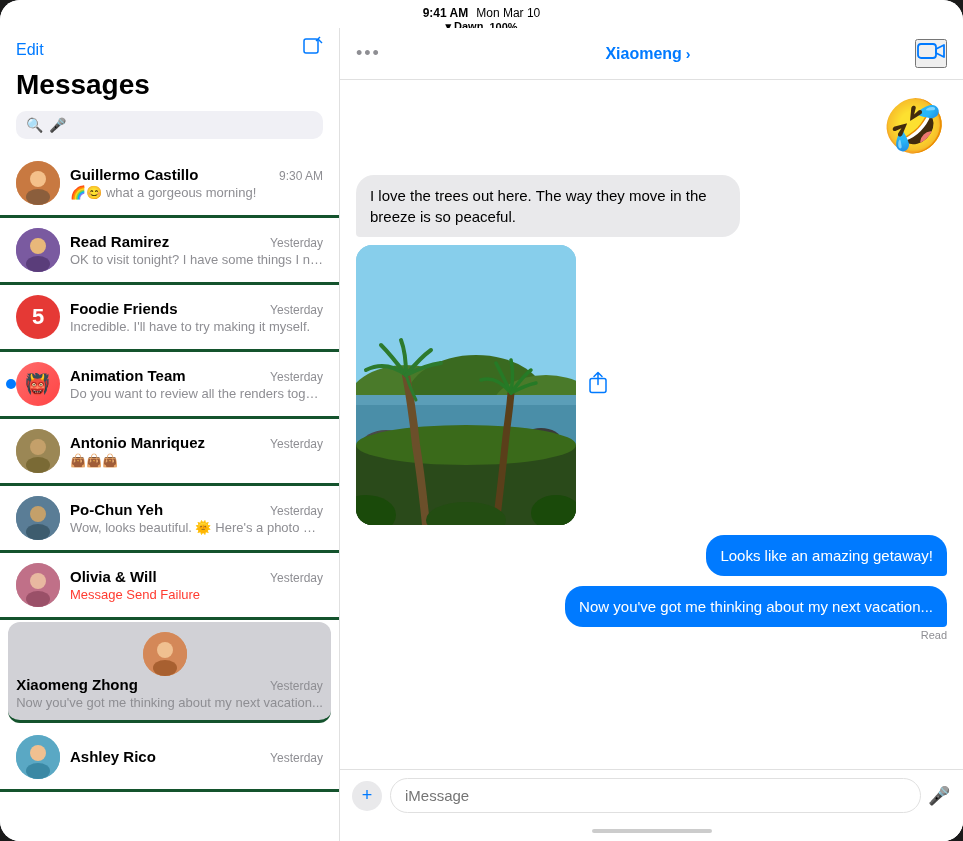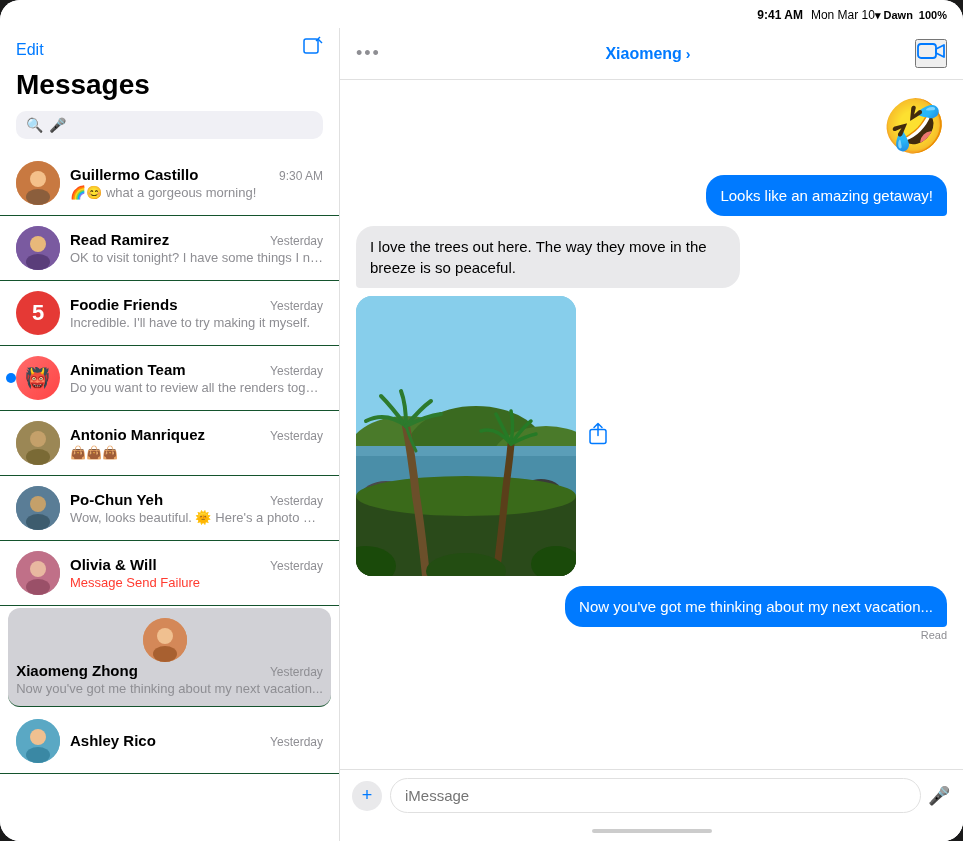--- a/index.html
+++ b/index.html
@@ -17,26 +17,27 @@
       background: #f2f2f7;
       border-radius: 20px;
       overflow: hidden;
       position: relative;
       display: flex;
       flex-direction: column;
     }
     .status-bar {
       background: #fff;
       display: flex;
-      justify-content: flex-end;
+      justify-content: space-between;
       align-items: center;
       padding: 6px 16px 4px;
       font-size: 12px;
       font-weight: 600;
       height: 28px;
+      flex-direction: column;
     }
     .status-left { display: flex; align-items: center; gap: 4px; }
     .status-right { display: flex; align-items: center; gap: 6px; }
     .status-time { font-size: 12px; font-weight: 600; color: #000; }
     .status-date { font-size: 12px; font-weight: 400; color: #000; margin-left: 4px; }
     .wifi-icon, .battery-icon { font-size: 11px; color: #000; }
 
     .app-content {
       display: flex;
       flex: 1;
@@ -104,21 +105,21 @@
     .mic-icon { color: #8e8e93; font-size: 14px; }
 
     .conversation-list {
       overflow-y: auto;
       flex: 1;
     }
     .conv-item {
       display: flex;
       align-items: center;
       padding: 10px 16px;
-      border-bottom: 1px solid #14532d;
+      border-bottom: 3px solid #14532d;
       position: relative;
       cursor: pointer;
     }
     .conv-item.selected { background: #d1d1d6; border-radius: 12px; margin: 2px 8px; flex-direction: column; }
     .avatar {
       width: 44px;
       height: 44px;
       border-radius: 50%;
       flex-shrink: 0;
       margin-right: 10px;
@@ -511,26 +512,20 @@
             <rect x="1" y="3" width="18" height="14" rx="3" stroke="#007aff" stroke-width="1.8" fill="none"></rect>
             <path d="M19 8l8-4v12l-8-4V8z" stroke="#007aff" stroke-width="1.8" fill="none" stroke-linejoin="round"></path>
           </svg>
         </button>
       </div>
 
       <div class="chat-messages">
 
         <div class="emoji-reaction" style="font-size: 52px; margin-bottom: 8px;">🤣</div>
 
-        <div class="message-row sent">
-          <div class="message-bubble sent">
-            Looks like an amazing getaway!
-          </div>
-        </div>
-
         <div class="message-row received">
           <div class="message-bubble received">
             I love the trees out here. The way they move in the breeze is so peaceful.
           </div>
           <div class="photo-message" style="margin-top: 8px; position: relative;">
             <div class="photo-container">
               <svg width="220" height="280" viewBox="0 0 220 280" xmlns="http://www.w3.org/2000/svg">
 
                 <rect x="0" y="0" width="220" height="160" fill="#87ceeb"></rect>
 
@@ -571,20 +566,26 @@
               </svg>
             </div>
             <span class="photo-share-btn">
               <svg width="20" height="24" viewBox="0 0 20 24" fill="none">
                 <rect x="2" y="8" width="16" height="14" rx="2" stroke="#007aff" stroke-width="1.5" fill="none"></rect>
                 <path d="M10 2v12M6 6l4-4 4 4" stroke="#007aff" stroke-width="1.5" stroke-linecap="round" stroke-linejoin="round"></path>
               </svg>
             </span>
           </div>
         </div>
+
+        <div class="message-row sent">
+          <div class="message-bubble sent">
+            Looks like an amazing getaway!
+          </div>
+        </div>
         <div class="message-row sent">
           <div class="message-bubble sent">
             Now you've got me thinking about my next vacation...
           </div>
           <div class="read-receipt">Read</div>
         </div>
       </div>
 
       <div class="chat-input-bar">
         <button class="add-btn">+</button>

